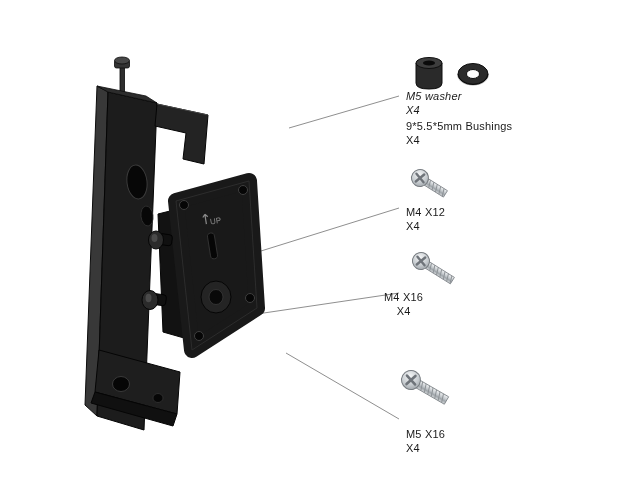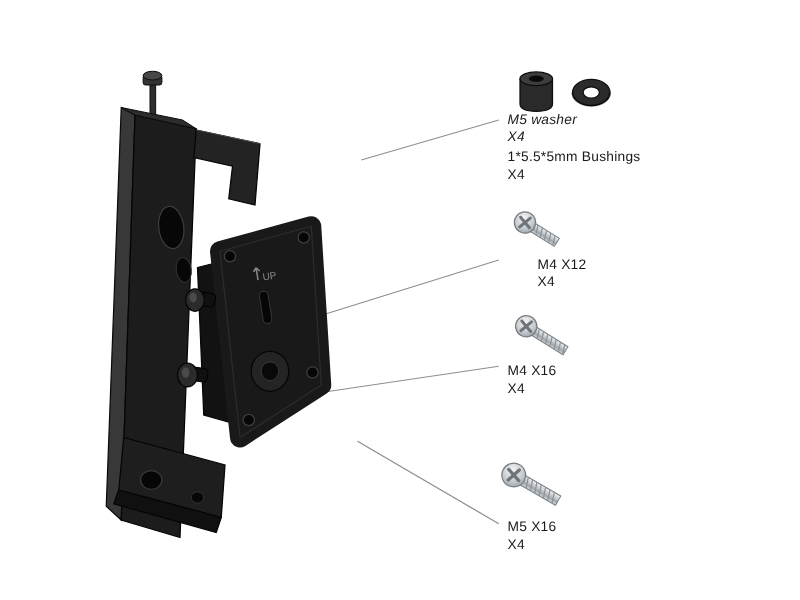--- a/index.html
+++ b/index.html
@@ -147,32 +147,32 @@
       </g>
     </g>
   </svg>
 
   <div class="part-label" style="left:406px; top:90px;font-style:italic;">
     <div>M5 washer</div>
     <div>X4</div>
   </div>
 
   <div class="part-label" style="left:406px; top:120px;">
-    <div>1*5.5*5mm Bushings</div>
+    <div>9*5.5*5mm Bushings</div>
     <div>X4</div>
   </div>
 
-  <div class="part-label" style="left:406px; top:206px;margin-left:24px;">
+  <div class="part-label" style="left:406px; top:206px;">
     <div>M4 X12</div>
     <div>X4</div>
   </div>
 
-  <div class="part-label" style="left:406px; top:291px;">
+  <div class="part-label" style="left:384px; top:291px;text-align:center;">
     <div>M4 X16</div>
     <div>X4</div>
   </div>
 
-  <div class="part-label" style="left:406px; top:416px;">
+  <div class="part-label" style="left:406px; top:428px;">
     <div>M5 X16</div>
     <div>X4</div>
   </div>
 
 </div>
 
 </body></html>

